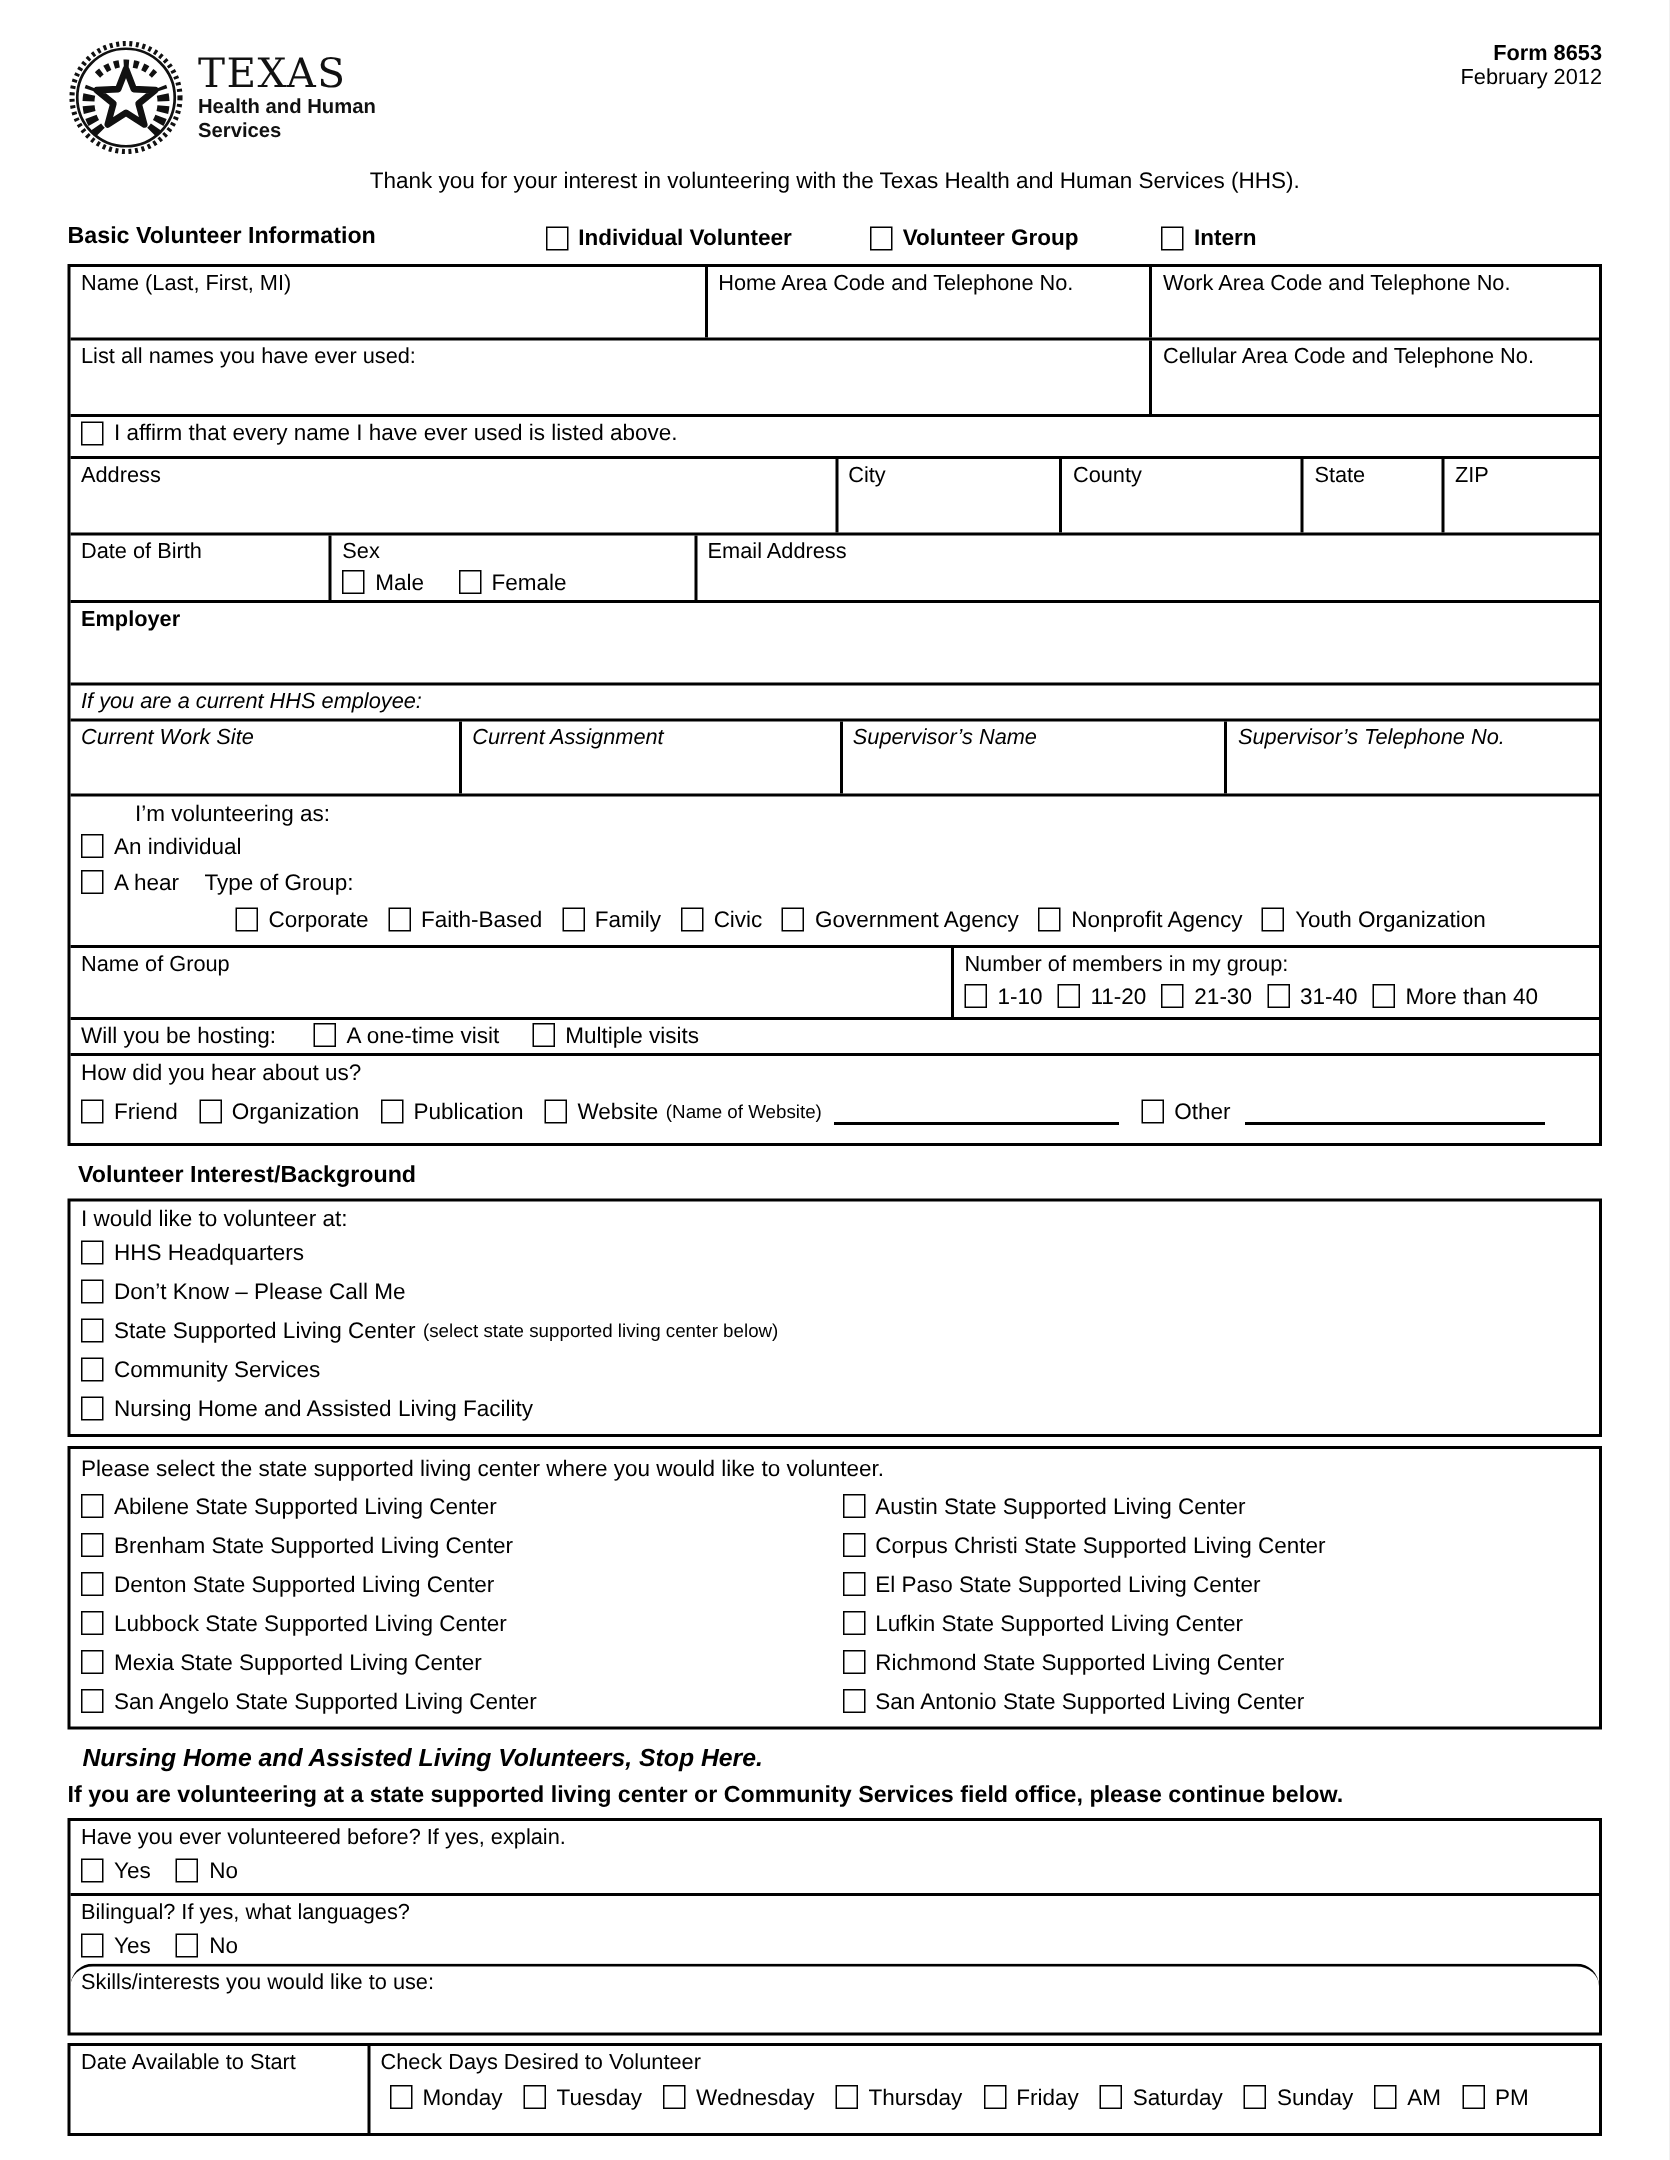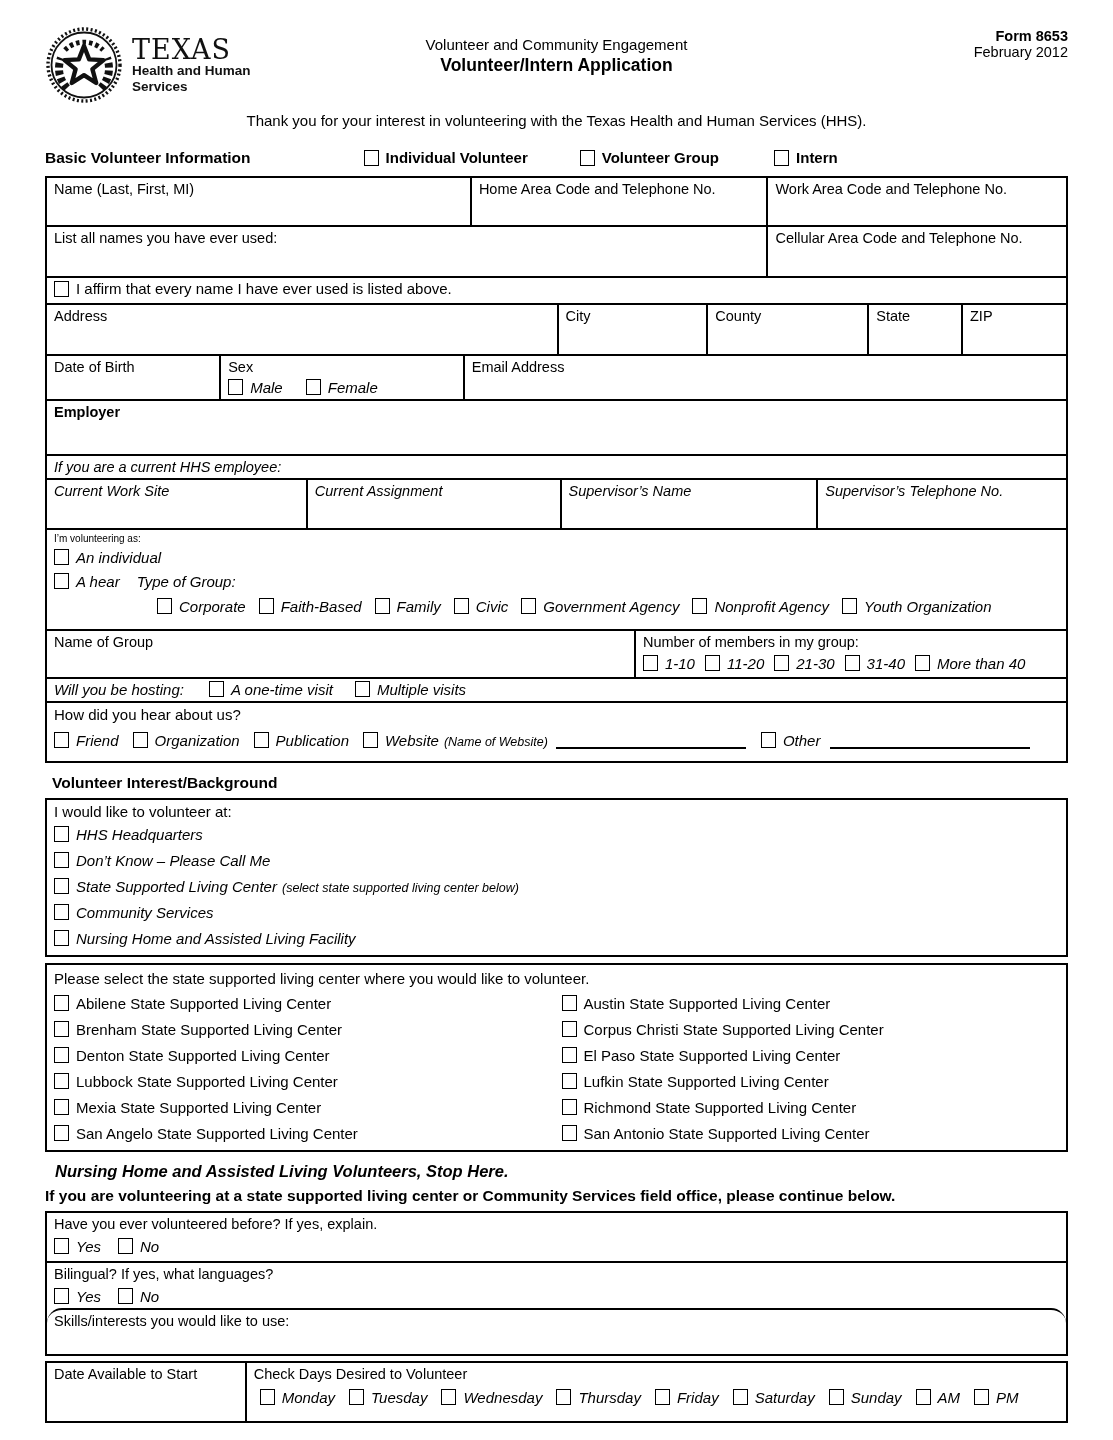--- a/index.html
+++ b/index.html
@@ -21,36 +21,36 @@
   .logo-texas { font-family: "DejaVu Serif", serif; font-size: 27px; letter-spacing: 1px; line-height: 1; color: #111; }
   .logo-sub { font-size: 13.5px; font-weight: bold; line-height: 1.15; color: #111; }
   .title-block { position: absolute; left: 50%; transform: translateX(-50%); top: 36px; text-align: center; white-space: nowrap; }
   .title1 { font-size: 15px; }
   .title2 { font-size: 17.5px; font-weight: bold; margin-top: 2px; }
   .form-meta { position: absolute; right: 0; top: 28px; text-align: right; font-size: 14.5px; }
   .form-number { font-weight: bold; }
   .intro { text-align: center; font-size: 15px; margin-top: -6px; }
 
   
-  .section-row { display: flex; align-items: flex-start; margin-top: 20px; }
+  .section-row { display: flex; align-items: flex-end; margin-top: 20px; }
   .section-title { font-weight: bold; font-size: 15.5px; }
   .ftable { border: 2px solid #000; margin-top: 9px; }
   .trow { display: flex; border-top: 2px solid #000; }
   .trow:first-child { border-top: none; }
   .tcell { border-left: 2px solid #000; padding: 3px 7px; font-size: 14.5px; }
   .tcell:first-child { border-left: none; }
   .cb {
     display: inline-block; flex: none;
     width: 15px; height: 16px;
     border: 1.9px solid #000; background: #fff;
     margin-right: 7px; cursor: pointer;
   }
   .opt { display: inline-flex; align-items: center; font-size: 15px; white-space: nowrap; }
   .opt.bold span:last-child { font-weight: bold; }
-  .line { display: flex; align-items: flex-end; font-style: italic; }
+  .line { display: flex; align-items: center; }
   .it { font-style: italic; }
   .small-note { font-size: 12.5px; margin-left: 5px; }
   .blank { display: inline-block; border-bottom: 2px solid #000; height: 17px; }
   .stop-here { font-size: 16.5px; font-weight: bold; font-style: italic; margin: 10px 0 0 10px; }
   .continue-note { font-size: 15.5px; font-weight: bold; margin-top: 6px; }
   .centers-grid { display: grid; grid-template-columns: 50.5% 49.5%; row-gap: 9px; margin-top: 8px; }
 </style>
 </head>
 <body>
 
@@ -66,24 +66,20 @@
         <path d="M 56 62 A 28 28 0 0 0 62 32" fill="none" stroke="#111" stroke-width="8" stroke-dasharray="4.5 3"></path>
         <path d="M 20 24 A 27 27 0 0 1 58 24" fill="none" stroke="#111" stroke-width="5" stroke-dasharray="3.5 3"></path>
         <path d="M39 20 L44.2 33.4 L58.5 34.1 L47.4 43.1 L51.2 57 L39 49.2 L26.8 57 L30.6 43.1 L19.5 34.1 L33.8 33.4 Z" fill="#fff" stroke="#111" stroke-width="4.4" stroke-linejoin="round"></path>
       </svg>
       <div class="logo-text">
         <div class="logo-texas">TEXAS</div>
         <div class="logo-sub">Health and Human</div>
         <div class="logo-sub">Services</div>
       </div>
     </div>
-    <div class="title-block">
-      <div class="title1">Volunteer and Community Engagement</div>
-      <div class="title2">Volunteer/Intern Application</div>
-    </div>
     <div class="form-meta">
       <div class="form-number">Form 8653</div>
       <div class="form-date">February 2012</div>
     </div>
   </div>
 
   <div class="intro">Thank you for your interest in volunteering with the Texas Health and Human Services (HHS).</div>
 
   <div class="section-row">
     <span class="section-title">Basic Volunteer Information</span>
@@ -195,21 +191,21 @@
       <div class="tcell it" style="width:25.2%;">
         <span>Supervisor’s Name</span>
       </div>
       <div class="tcell it" style="width:24.5%;">
         <span>Supervisor’s Telephone No.</span>
       </div>
     </div>
 
     <div class="trow" style="min-height:101px;">
       <div class="tcell" style="width:100%; padding-bottom:6px;">
-        <div style="font-size:10px;">I’m volunteering as:</div>
+        <div style="font-size:15px;margin-left:36px;">I’m volunteering as:</div>
         <div class="line" style="margin-top:5px;">
           <label class="opt">
             <span class="cb"></span>
             <span>An individual</span>
           </label>
         </div>
         <div class="line" style="margin-top:7px;">
           <label class="opt">
             <span class="cb"></span>
             <span>A hear</span>

